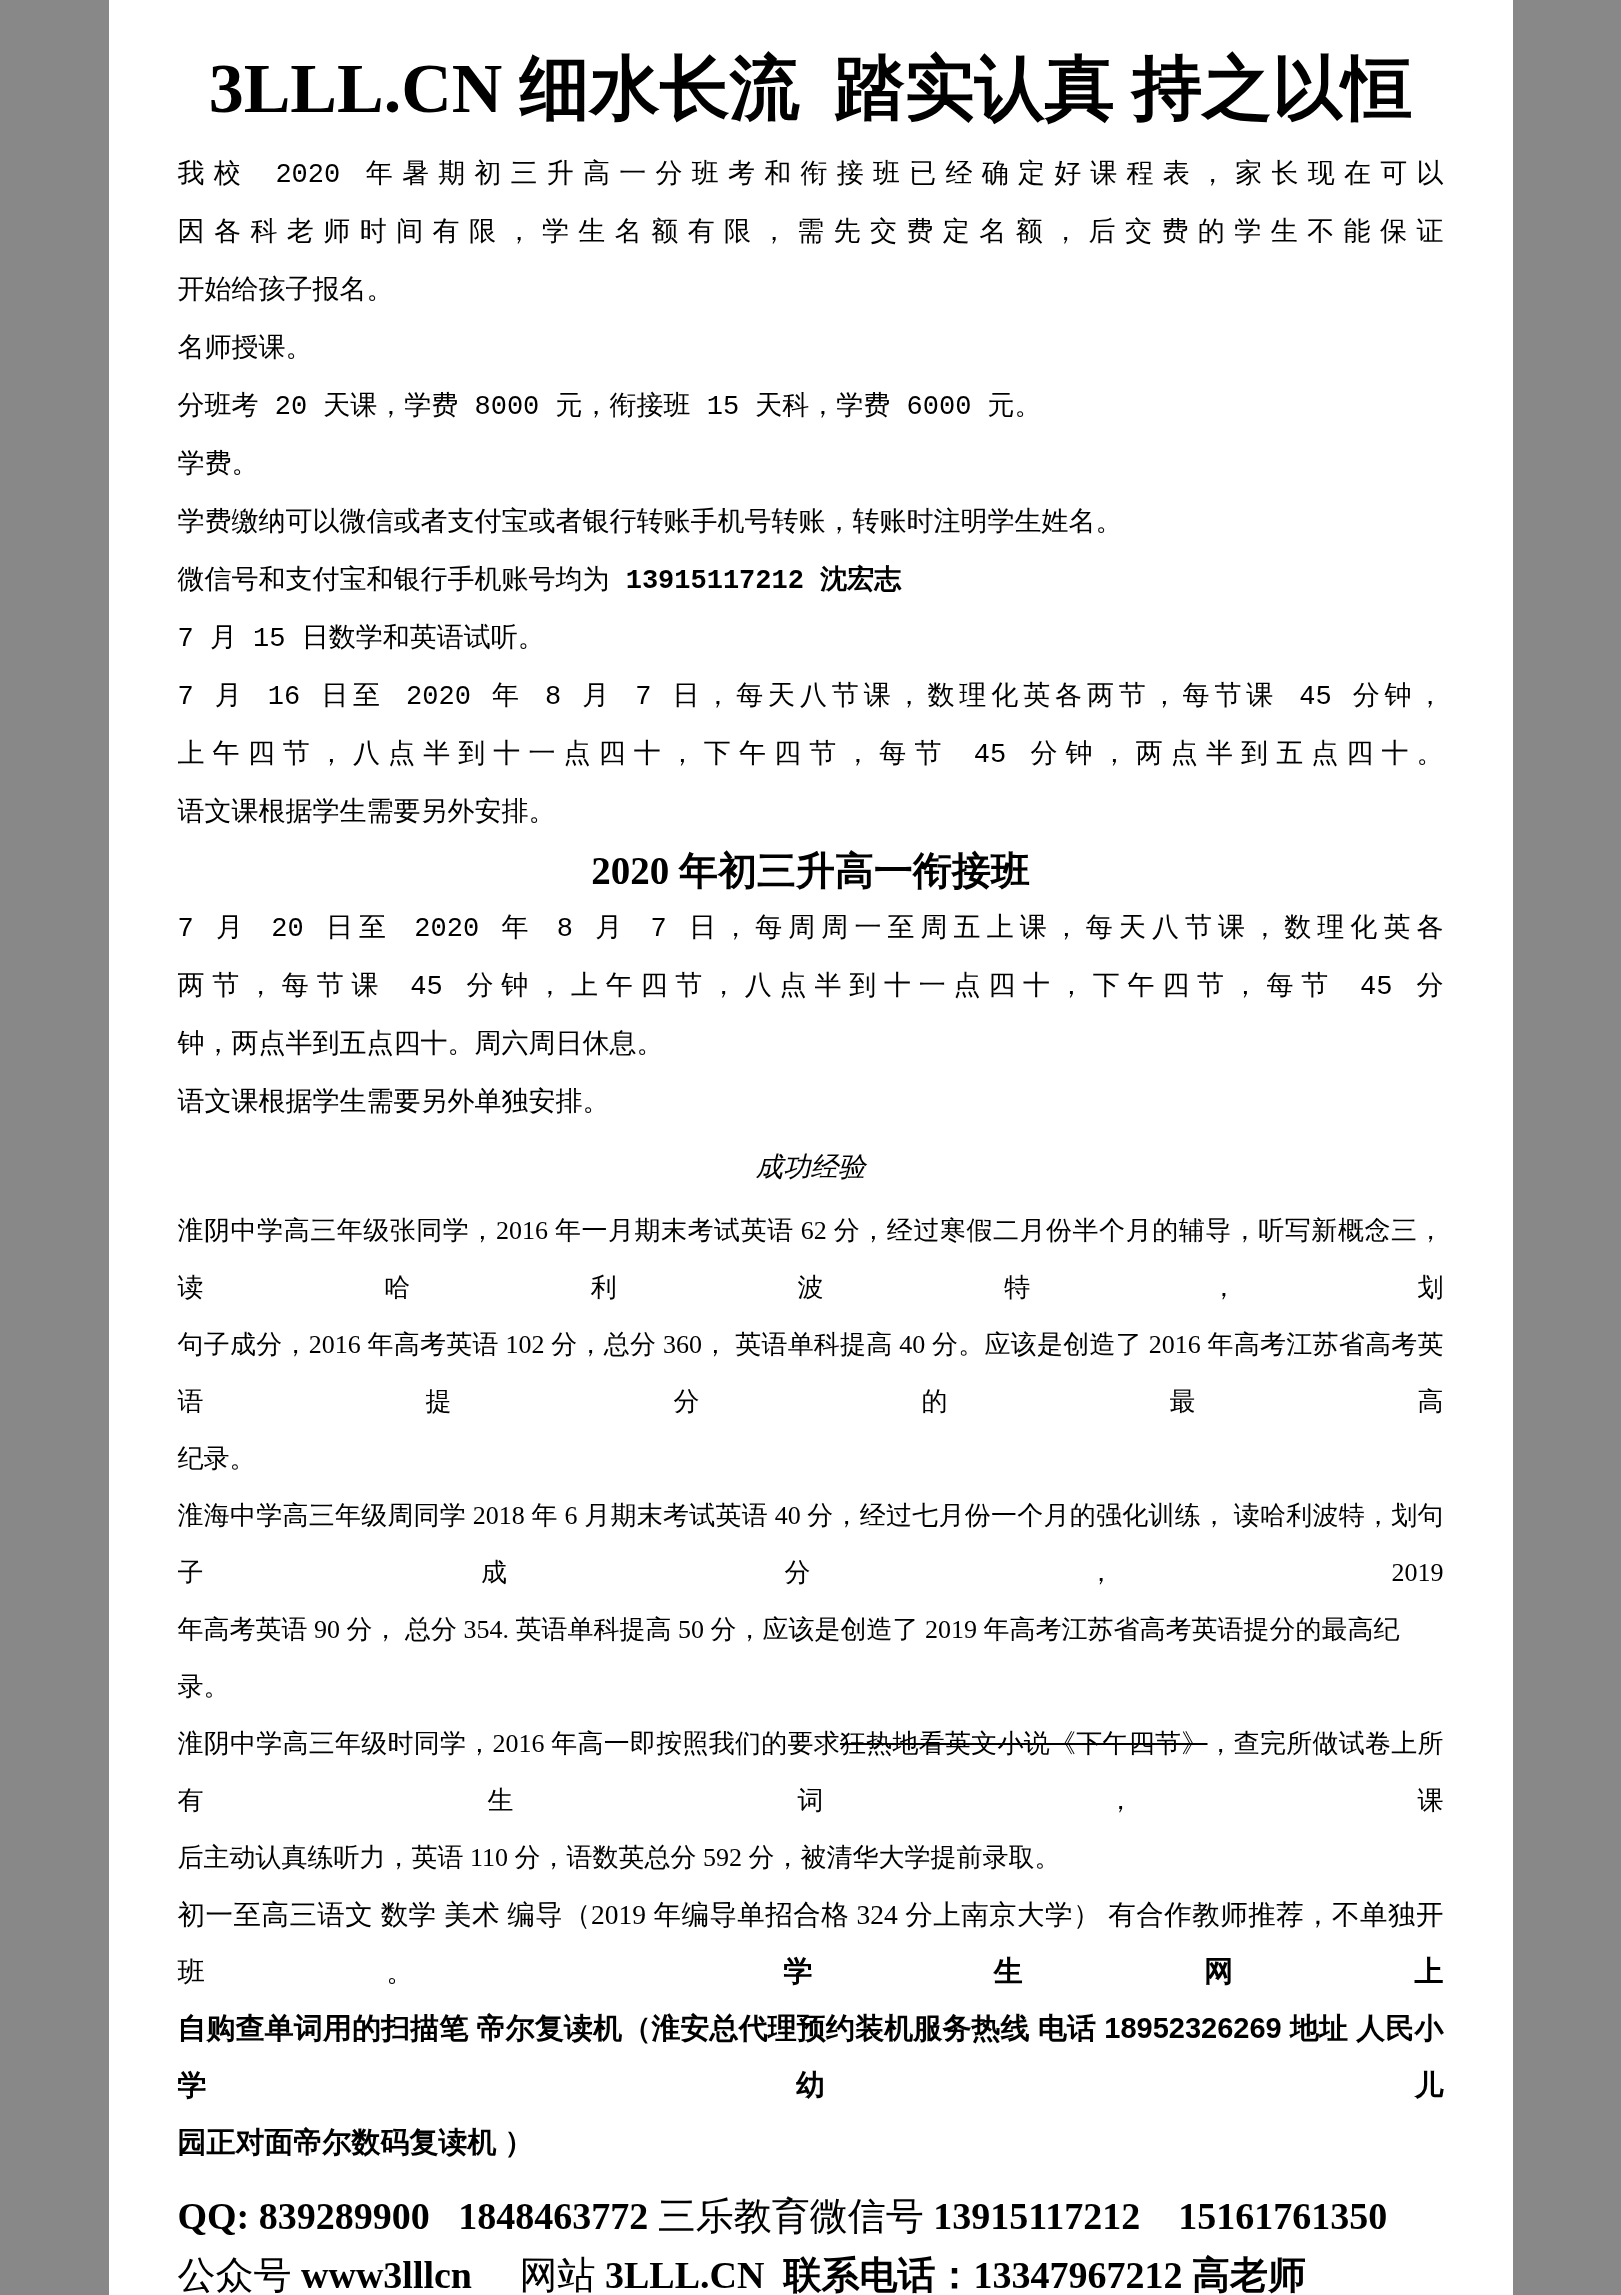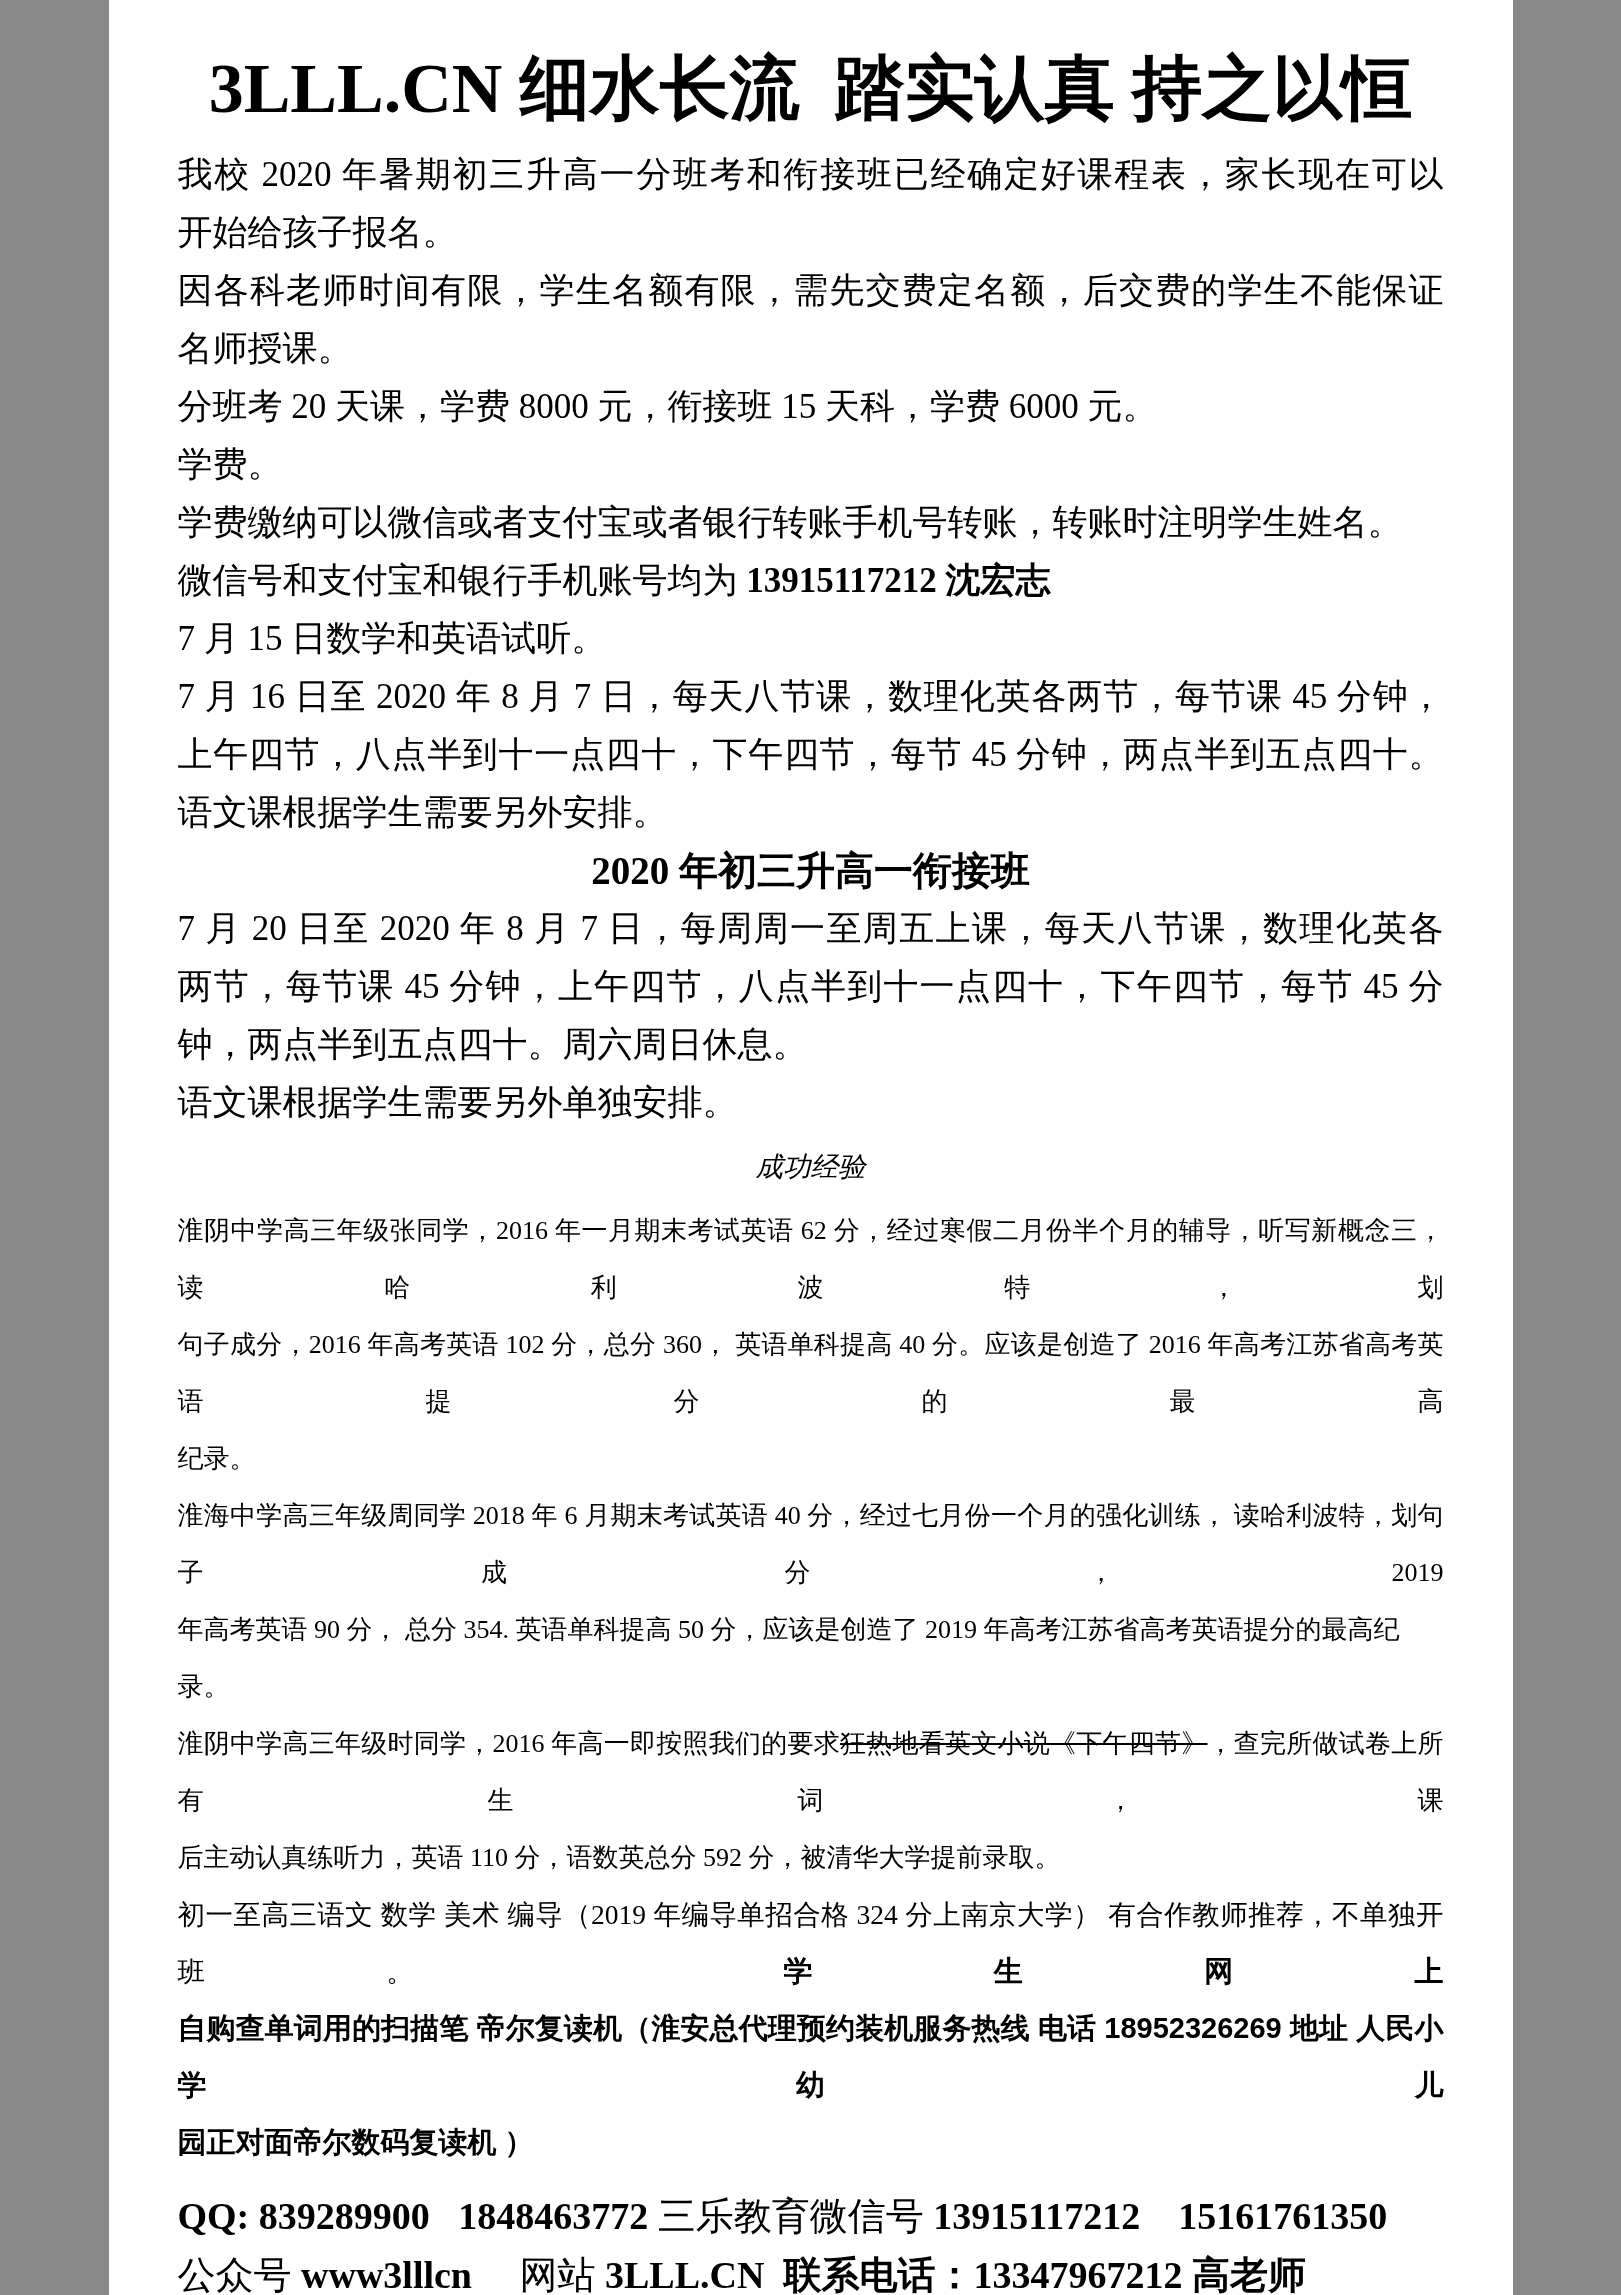--- a/index.html
+++ b/index.html
@@ -20,21 +20,21 @@
     font-weight: bold;
     text-align: center;
     line-height: 101px;
     white-space: pre;
     margin-bottom: 7.2px;
   }
 
   .line { width: 100%; }
 
   
-  .line.body { font-size: 35px; line-height: 58px; }
+  .line.body { font-size: 27px; line-height: 58px; font-family: Liberation Mono, monospace; }
   .line.heading { font-size: 39px; font-weight: bold; text-align: center; line-height: 58px; }
 
   
   .line.small-heading { font-size: 27.5px; text-align: center; line-height: 70px; font-style: italic; }
   .line.small { font-size: 26px; line-height: 57px; }
   .line.misc  { font-size: 27.5px; line-height: 57px; }
 
   
   .line.contact { font-size: 38px; line-height: 59px; }
   .contact-block { margin-top: 16px; }
@@ -55,22 +55,22 @@
   .seg.strike { text-decoration: line-through; text-decoration-thickness: 2.2px; }
 </style>
 </head>
 <body>
 
 <div class="page">
   <div class="doc">
     <div class="title">3LLL.CN 细水长流  踏实认真 持之以恒</div>
     <div id="doc-lines">
         <div class="line body fill"><span class="seg">我校 2020 年暑期初三升高一分班考和衔接班已经确定好课程表，家长现在可以</span></div>
+        <div class="line body fill"><span class="seg">因各科老师时间有限，学生名额有限，需先交费定名额，后交费的学生不能保证</span></div>
         <div class="line body left"><span class="seg">开始给孩子报名。</span></div>
-        <div class="line body fill"><span class="seg">因各科老师时间有限，学生名额有限，需先交费定名额，后交费的学生不能保证</span></div>
         <div class="line body left"><span class="seg">名师授课。</span></div>
         <div class="line body left"><span class="seg">分班考 20 天课，学费 8000 元，衔接班 15 天科，学费 6000 元。</span></div>
         <div class="line body left"><span class="seg">学费。</span></div>
         <div class="line body left"><span class="seg">学费缴纳可以微信或者支付宝或者银行转账手机号转账，转账时注明学生姓名。</span></div>
         <div class="line body left"><span class="seg">微信号和支付宝和银行手机账号均为 </span><span class="seg bold">13915117212 沈宏志</span></div>
         <div class="line body left"><span class="seg">7 月 15 日数学和英语试听。</span></div>
         <div class="line body fill"><span class="seg">7 月 16 日至 2020 年 8 月 7 日，每天八节课，数理化英各两节，每节课 45 分钟，</span></div>
         <div class="line body fill"><span class="seg">上午四节，八点半到十一点四十，下午四节，每节 45 分钟，两点半到五点四十。</span></div>
         <div class="line body left"><span class="seg">语文课根据学生需要另外安排。</span></div>
         <div class="line heading"><span class="seg">2020 年初三升高一衔接班</span></div>

